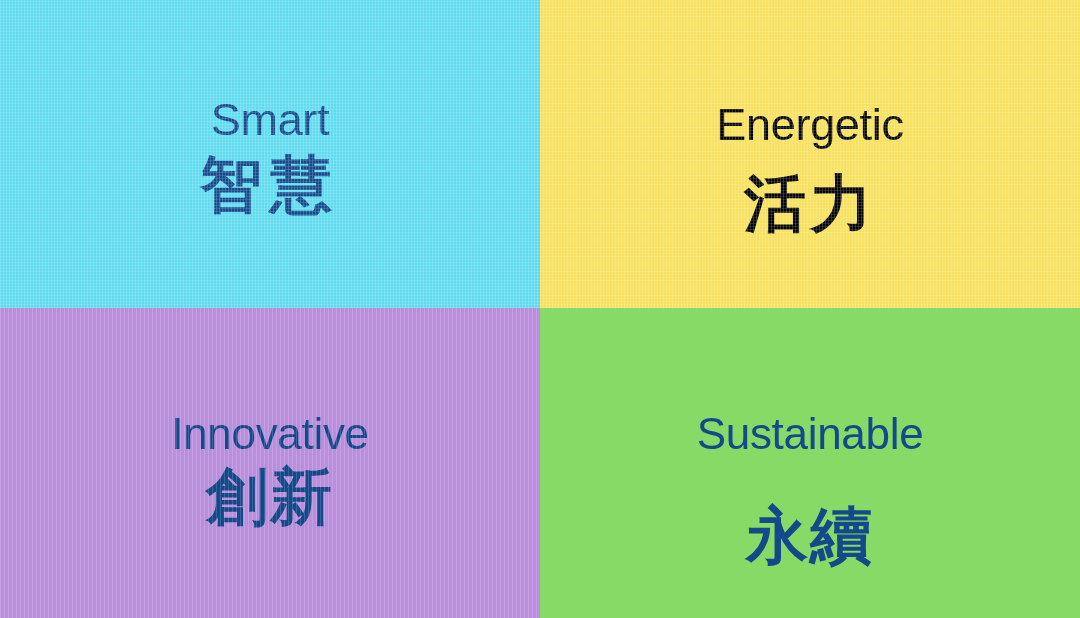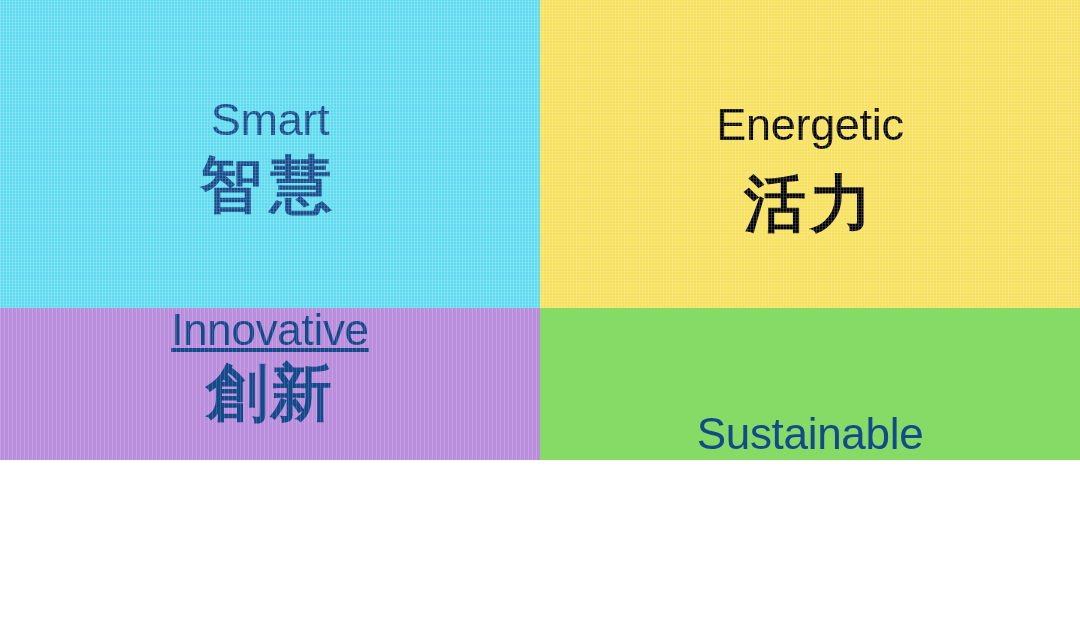--- a/index.html
+++ b/index.html
@@ -4,21 +4,21 @@
 <style>
   html, body {
     margin: 0;
     padding: 0;
     background: #ffffff;
   }
 
   #poster {
     position: relative;
     width: 1080px;
-    height: 460px;
+    height: 618px;
     overflow: hidden;
     font-family: "Liberation Sans", "DejaVu Sans", sans-serif;
     -webkit-font-smoothing: antialiased;
   }
 
   .grid {
     position: absolute;
     inset: 0;
     display: grid;
     grid-template-columns: 540px 540px;
@@ -81,21 +81,21 @@
 
   
   #q-smart .label-en { margin-top: 97px; }
   #q-smart .label-zh { margin-top: 12px; letter-spacing: 8px; }
 
   
   #q-energetic .label-en { margin-top: 102px; }
   #q-energetic .label-zh { margin-top: 26px; }
 
   
-  #q-innovative .label-en { font-size: 44px; text-decoration: underline; }
+  #q-innovative .label-en { margin-top: 104px; font-size: 44px; }
   #q-innovative .label-zh { margin-top: 10px; letter-spacing: 2px; }
 
   
   #q-sustainable .label-en { margin-top: 104px; font-size: 44px; }
   #q-sustainable .label-zh { margin-top: 10px; letter-spacing: 2px; }
 </style>
 </head>
 <body>
 
 <div id="poster">
@@ -111,16 +111,17 @@
       <div class="label-zh">活力</div>
     </div>
 
     <div class="quadrant tex-stripes" id="q-innovative" style="background-color: rgb(187, 143, 222); color: rgb(20, 73, 138);">
       <div class="label-en">Innovative</div>
       <div class="label-zh">創新</div>
     </div>
 
     <div class="quadrant" id="q-sustainable" style="background-color: rgb(134, 219, 103); color: rgb(20, 73, 138); gap: 39px;">
       <div class="label-en">Sustainable</div>
+      <div class="label-zh">永續</div>
     </div>
 
   </div>
 </div>
 
 </body></html>

